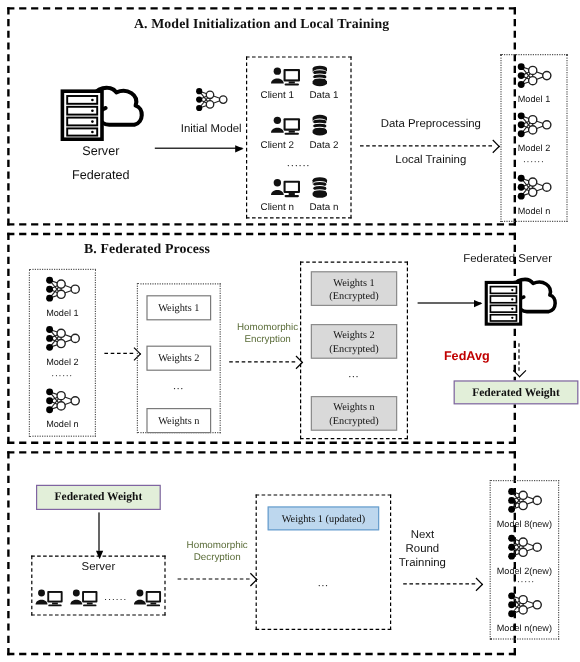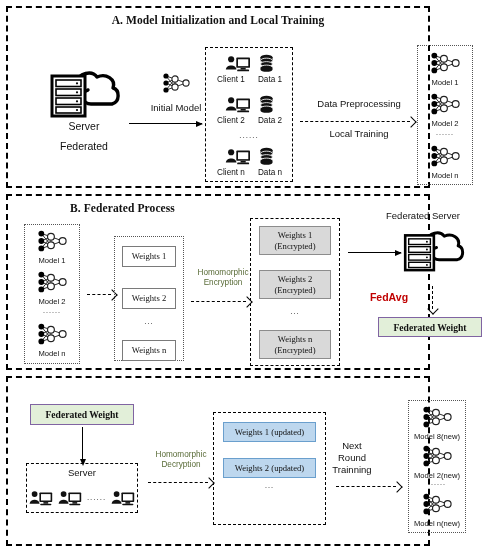--- a/index.html
+++ b/index.html
@@ -546,21 +546,20 @@
 
     <div class="abs" style="left:140px;top:72px;width:66px;">
       <div class="lbl txt-green">Homomorphic</div>
       <div class="lbl txt-green">Decryption</div>
     </div>
     <div class="arrow-dash" style="left:140px;top:104px;width:60px;"></div>
 
     <div class="dash-box" style="left:205px;top:34px;width:113px;height:113px;"></div>
     <div class="abs" id="updColC" style="left:205px;top:34px;width:113px;height:113px;">
         <div class="wbox blue" style="left: 10px; top: 10px; width: 93px; height: 20px;">Weights 1  (updated)</div>
-        <div class="wbox blue" style="left: 10px; top: 46px; width: 93px; height: 20px;">Weights 2  (updated)</div>
         <div class="ellip" style="left: 10px; top: 68px; width: 93px;">…</div>
       </div>
 
     <div class="abs" style="left:313px;top:62px;width:62px;">
       <div class="lbl lbl-md">Next</div>
       <div class="lbl lbl-md">Round</div>
       <div class="lbl lbl-md">Trainning</div>
     </div>
     <div class="arrow-dash" style="left:328px;top:108px;width:60px;"></div>
 

